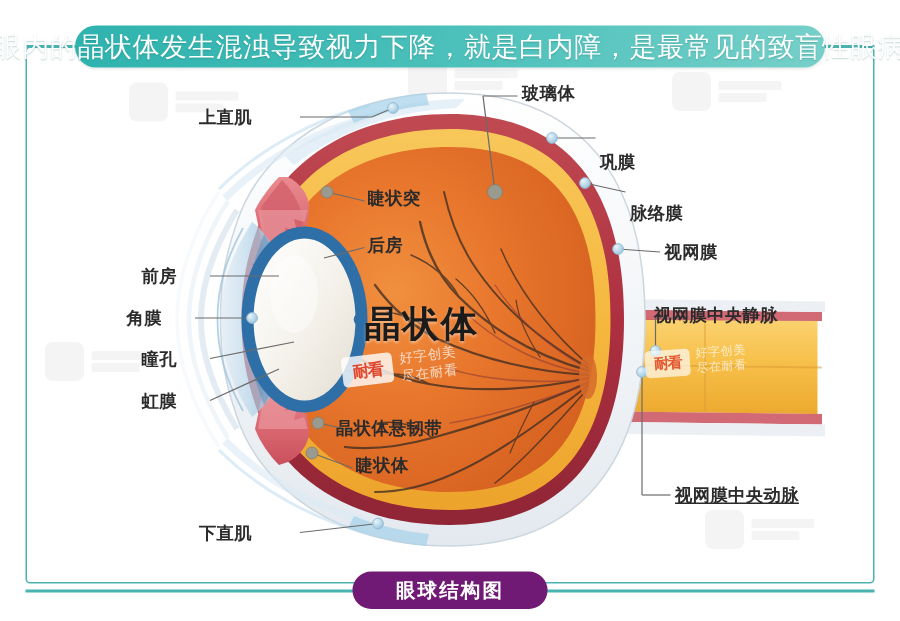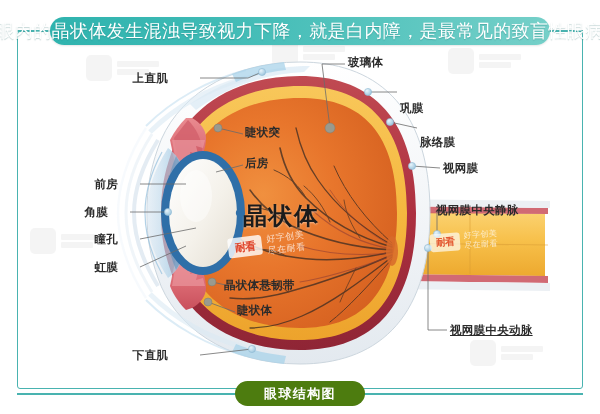--- a/index.html
+++ b/index.html
@@ -41,21 +41,21 @@
     letter-spacing:.4px;
     white-space:nowrap;
     text-shadow:0 1px 1px rgba(0,80,78,.25);
   }
   
   #caption{
     position:absolute;
     left:235px;top:381px;
     width:130px;height:25px;
     border-radius:13px;
-    background:#4d7c0f;
+    background:#701a75;
     display:flex;align-items:center;justify-content:center;
     z-index:14;
   }
   #caption-text{
     color:#ffffff;font-size:13px;font-weight:bold;letter-spacing:1.4px;
   }
   #caption-rule-l,#caption-rule-r{
     position:absolute;top:393px;height:1.6px;background:#49b3b0;z-index:13;
   }
   #caption-rule-l{left:17px;width:222px;}

